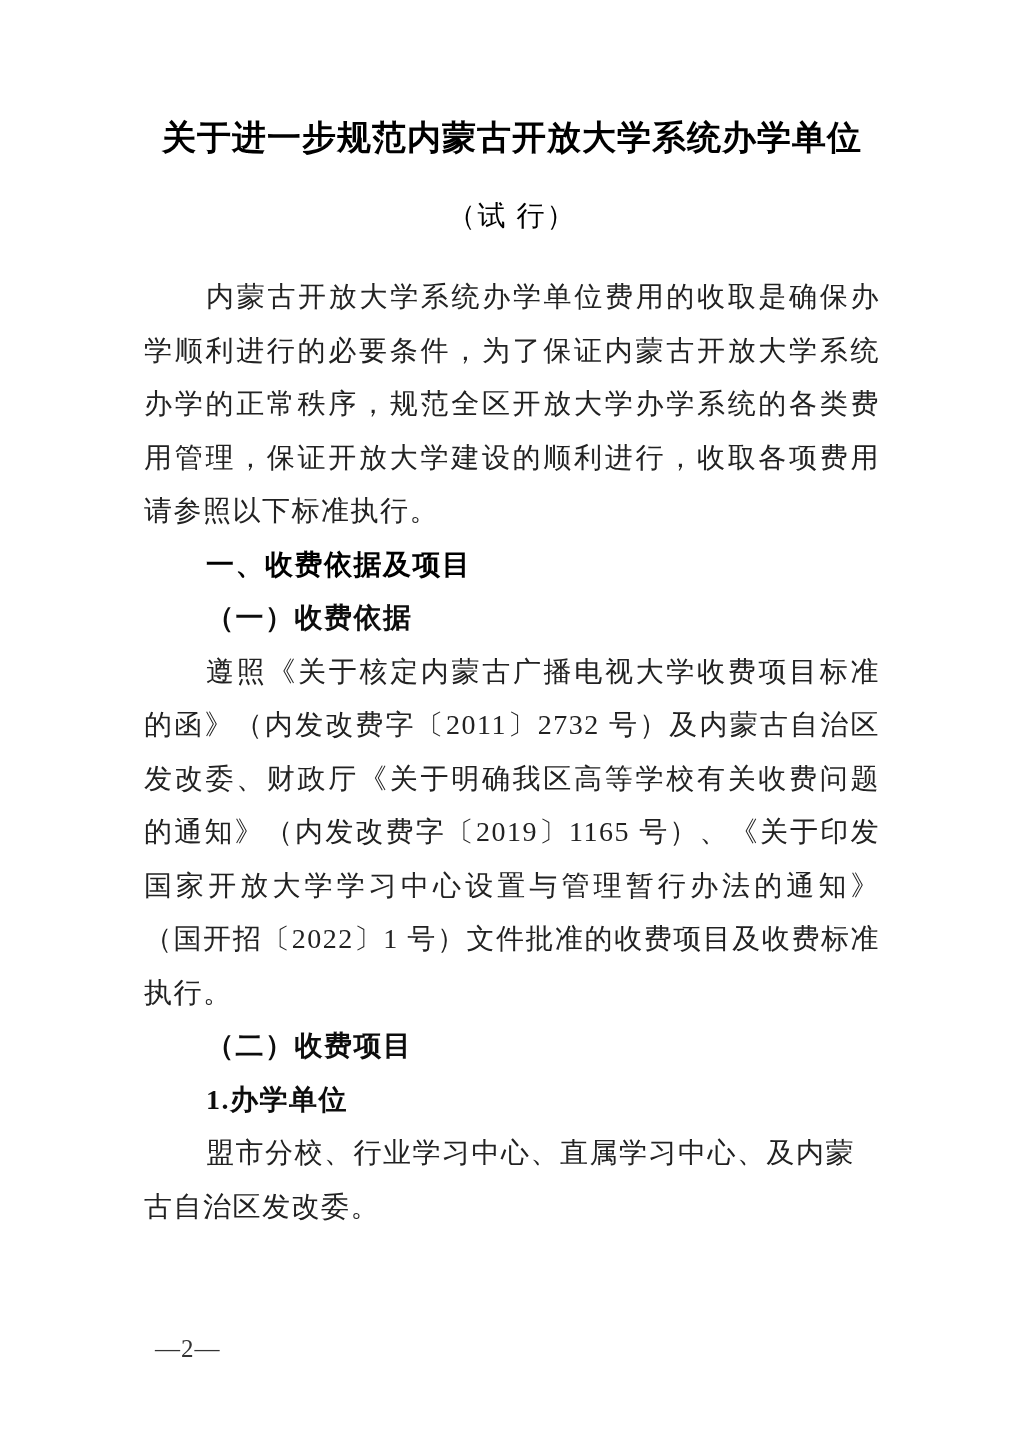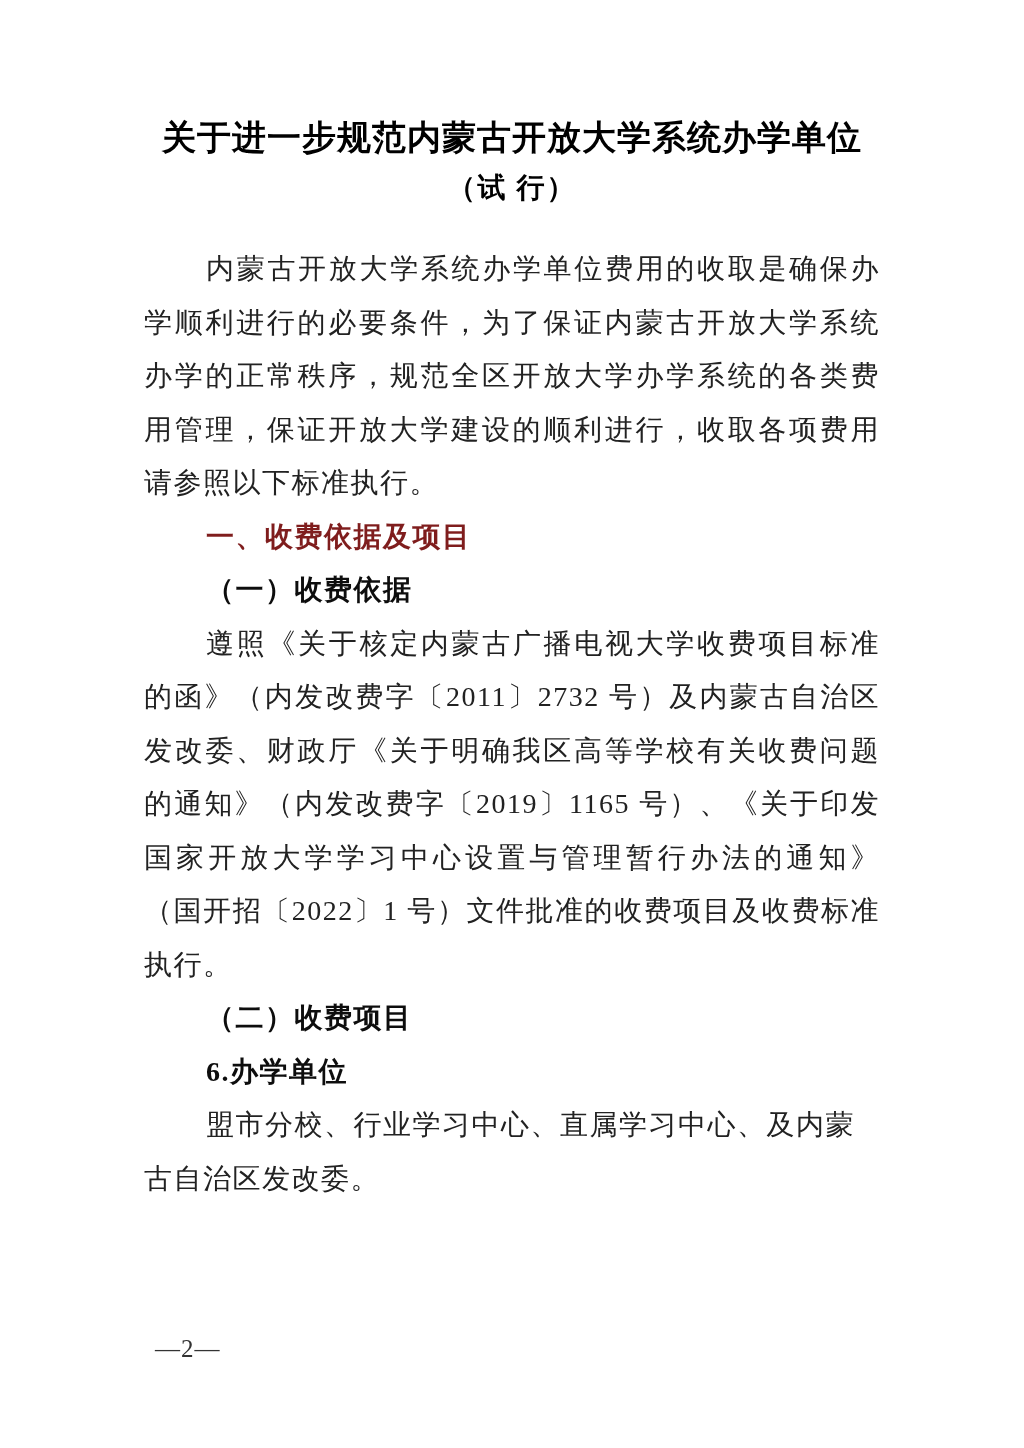--- a/index.html
+++ b/index.html
@@ -25,25 +25,26 @@
     margin-top: 112px;
     text-align: center;
     font-weight: bold;
     font-size: 34px;
     line-height: 52px;
     letter-spacing: 1px;
     color: #000000;
   }
   .doc-subtitle {
     text-align: center;
-    font-weight: bold;
+    font-weight: normal;
     font-size: 28px;
     line-height: 48px;
     letter-spacing: 2px;
     color: #000000;
+    margin-top: 28px;
   }
   .body-text {
     margin-top: 30px;
   }
   .para, .heading {
     margin: 0;
     font-size: 28px;
     line-height: 53.5px;
     letter-spacing: 1.5px;
     text-align: justify;
@@ -51,21 +52,21 @@
     text-indent: 62px;
     color: #222222;
     word-break: break-all;
   }
   .para:last-child {
     text-align: left;
   }
   .heading-hei {
     font-family: "Liberation Sans", sans-serif;
     font-weight: bold;
-    color: #7f1d1d;
+    color: #000000;
     text-align: left;
   }
   .heading-kai {
     font-weight: bold;
     color: #0d0d0d;
     text-align: left;
   }
   .page-num {
     position: absolute;
     left: 155px;
@@ -88,20 +89,20 @@
     </div>
 
     <div class="doc-subtitle">（试 行）</div>
 
     <div class="body-text">
       <p class="para">内蒙古开放大学系统办学单位费用的收取是确保办学顺利进行的必要条件，为了保证内蒙古开放大学系统办学的正常秩序，规范全区开放大学办学系统的各类费用管理，保证开放大学建设的顺利进行，收取各项费用请参照以下标准执行。</p>
       <p class="heading heading-hei">一、收费依据及项目</p>
       <p class="heading heading-kai">（一）收费依据</p>
       <p class="para">遵照《关于核定内蒙古广播电视大学收费项目标准的函》（内发改费字〔2011〕2732 号）及内蒙古自治区发改委、财政厅《关于明确我区高等学校有关收费问题的通知》（内发改费字〔2019〕1165 号）、《关于印发国家开放大学学习中心设置与管理暂行办法的通知》（国开招〔2022〕1 号）文件批准的收费项目及收费标准执行。</p>
       <p class="heading heading-kai">（二）收费项目</p>
-      <p class="heading heading-kai">6.办学单位</p>
+      <p class="heading heading-kai">1.办学单位</p>
       <p class="para">盟市分校、行业学习中心、直属学习中心、及内蒙古自治区发改委。</p>
     </div>
 
   </div>
 
   <div class="page-num">—2—</div>
 </div>
 
 </body></html>

